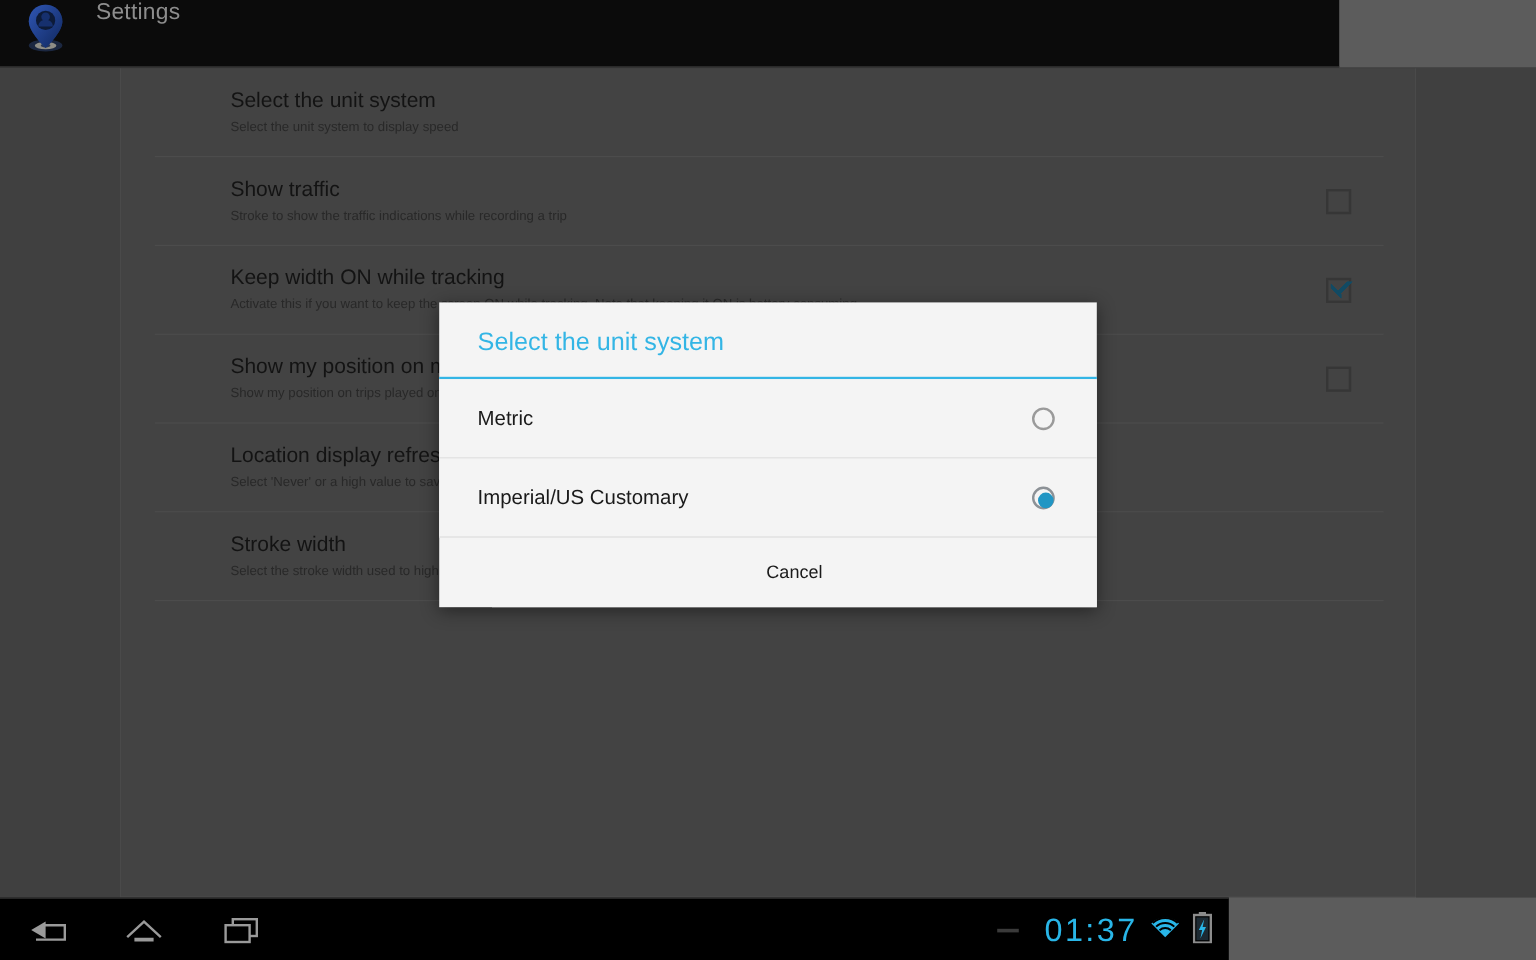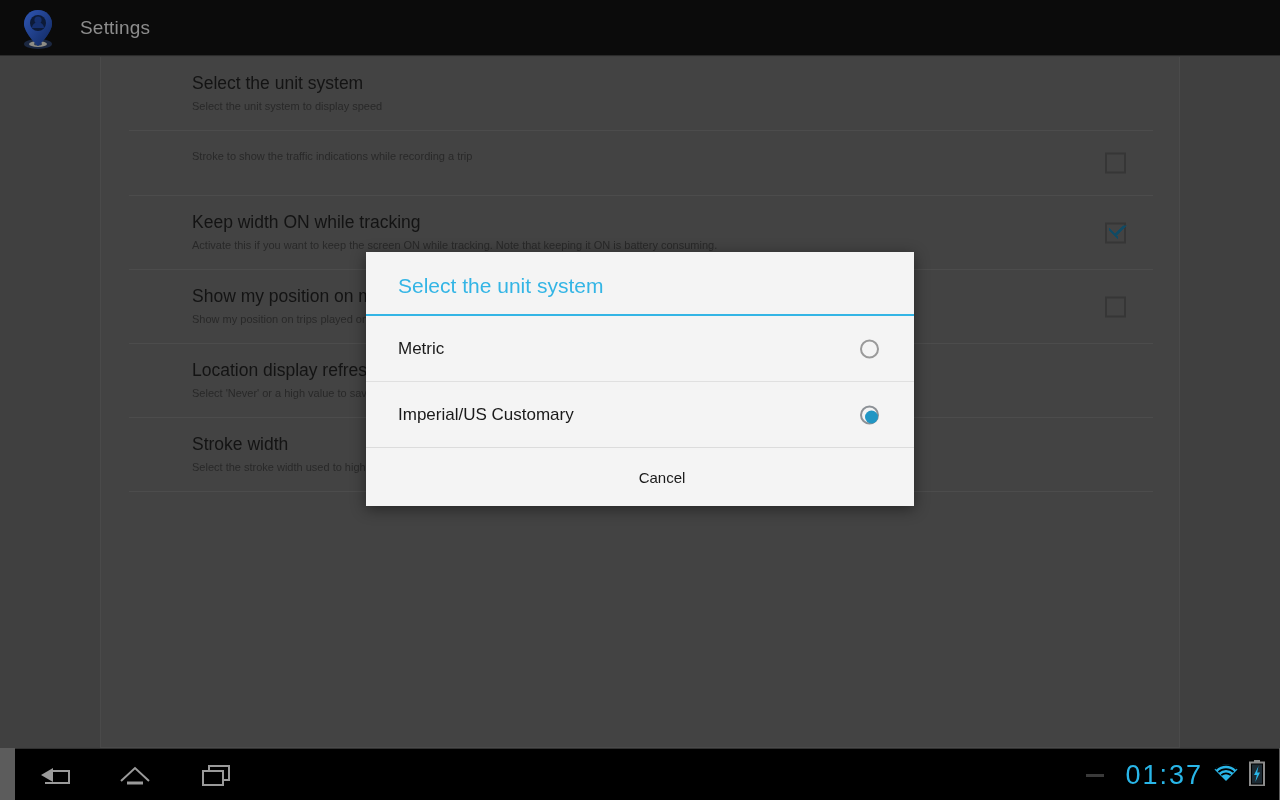--- a/index.html
+++ b/index.html
@@ -6,23 +6,23 @@
   html, body {
     width:1280px; height:800px;
     background:#5c5c5c;
     font-family:"Liberation Sans", sans-serif;
     overflow:hidden;
   }
   #screen { position:relative; width:1280px; height:800px; background:#5c5c5c; }
 
   
   #titlebar {
-    position:absolute; left:0; top:0; width:1280px; height:56px;
+    position:absolute; left:0; top:0; width:1116px; height:56px;
     background:#0b0b0b;
-    display:flex; align-items:center;
+    display:flex; 
     border-bottom:1px solid #2a2a2a;
   }
   #app-icon { width:40px; height:44px; margin-left:18px; position:relative; }
   #app-title {
     margin-left:22px; color:#8d8d8d; font-size:19px; letter-spacing:.2px;
   }
 
   
   #content-panel {
     position:absolute; left:100px; top:57px; width:1080px; height:691px;
@@ -109,21 +109,21 @@
     margin-left:44px;
   }
   #cancel-button {
     background:transparent; border:none; cursor:pointer;
     color:#1a1a1a; font-size:15px; font-family:"Liberation Sans", sans-serif;
     padding:8px 24px;
   }
 
   
   #navbar {
-    position:absolute; left:15px; bottom:0; width:1264px; height:52px;
+    position:absolute; left:0; bottom:0; width:1024px; height:52px;
     background:#000;
     border-top:1px solid #303030;
   }
   .nav-btn { position:absolute; top:0; height:52px; width:80px; cursor:pointer; }
   #nav-back { left:0; }
   #nav-home { left:80px; }
   #nav-recent { left:160px; }
 
   #status-area {
     position:absolute; right:0; top:0; height:52px;
@@ -161,20 +161,21 @@
 
   <div id="content-panel">
     <div id="prefs-list">
 
       <div class="pref-item">
         <div class="pref-title">Select the unit system</div>
         <div class="pref-summary">Select the unit system to display speed</div>
       </div>
 
       <div class="pref-item">
+        <div class="pref-title">Show traffic</div>
         <div class="pref-summary">Stroke to show the traffic indications while recording a trip</div>
         <div class="pref-check"></div>
       </div>
 
       <div class="pref-item">
         <div class="pref-title">Keep width ON while tracking</div>
         <div class="pref-summary">Activate this if you want to keep the screen ON while tracking. Note that keeping it ON is battery consuming.</div>
         <div class="pref-check checked"></div>
       </div>
 

